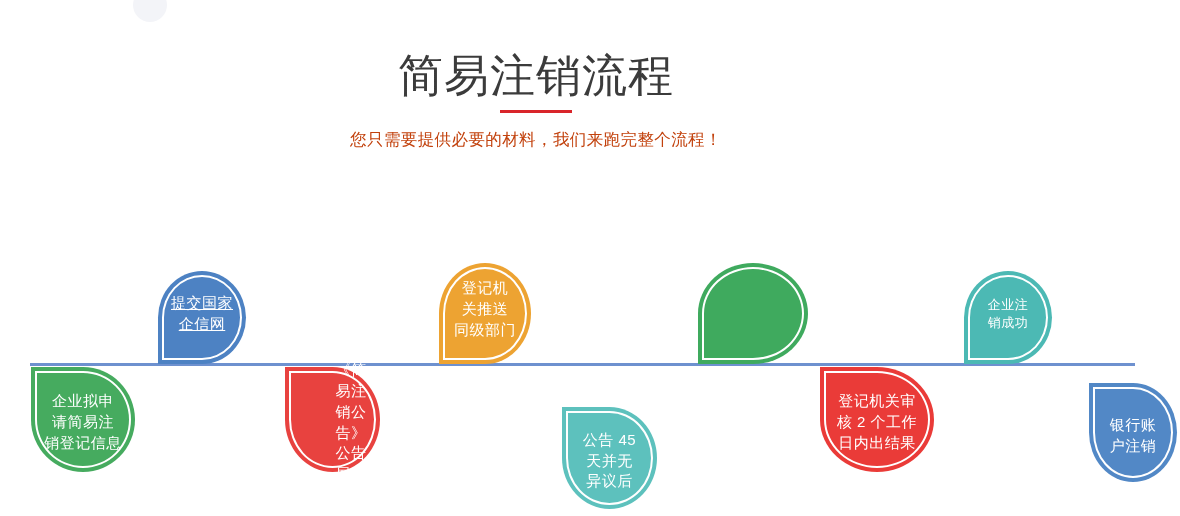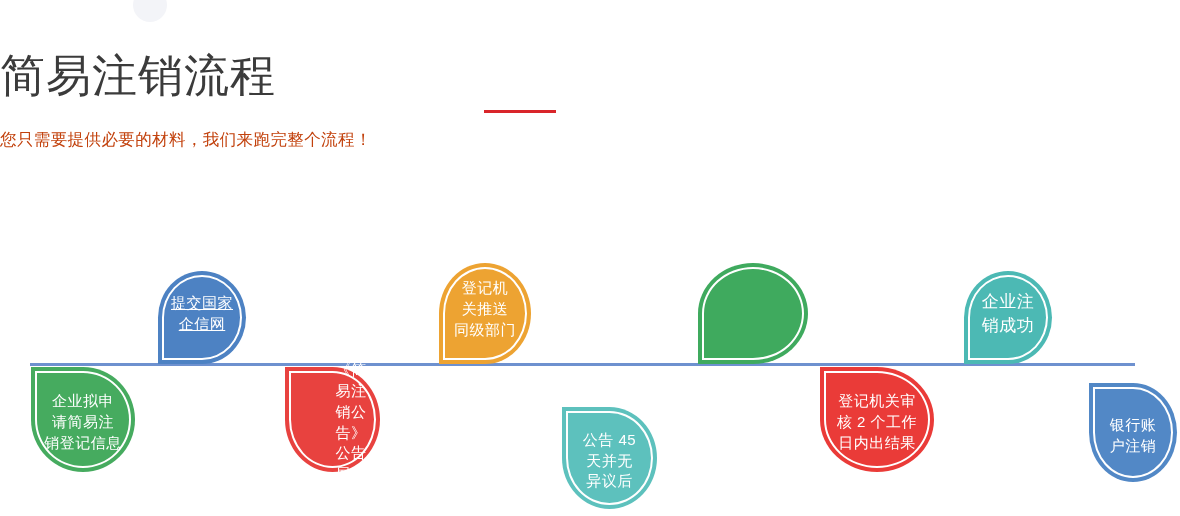--- a/index.html
+++ b/index.html
@@ -22,24 +22,24 @@
     top: -12px;
     width: 34px;
     height: 34px;
     border-radius: 50%;
     background: #f3f4f8;
   }
 
   
   .header {
     position: absolute;
-    left: 0;
+    left: 16px;
     top: 0;
     width: 1040px;
-    text-align: left;
+    text-align: center;
   }
   .page-title {
     margin: 0;
     padding-top: 50px;
     font-size: 45px;
     font-weight: 400;
     line-height: 1.15;
     color: #3b3b3b;
     letter-spacing: 1px;
   }
@@ -193,21 +193,21 @@
       <div class="pin bottom" style="left: 820px; top: 367px; width: 114px; height: 105px; --pin-color: #ea3b38;">
         <div class="pin-shape"></div>
         <div class="pin-ring"></div>
         <div class="pin-label" style="font-size: 15px;">登记机关审
 核 2 个工作
 日内出结果</div>
       </div>
       <div class="pin top" style="left: 964px; top: 271px; width: 88px; height: 93px; --pin-color: #4cb9b4;">
         <div class="pin-shape"></div>
         <div class="pin-ring"></div>
-        <div class="pin-label" style="font-size: 17px;">企业注
+        <div class="pin-label" style="font-size: 13px;">企业注
 销成功</div>
       </div>
       <div class="pin bottom" style="left: 1089px; top: 383px; width: 88px; height: 99px; --pin-color: #5288c6;">
         <div class="pin-shape"></div>
         <div class="pin-ring"></div>
         <div class="pin-label" style="font-size: 15px;">银行账
 户注销</div>
       </div>
     </div>
 </div>

